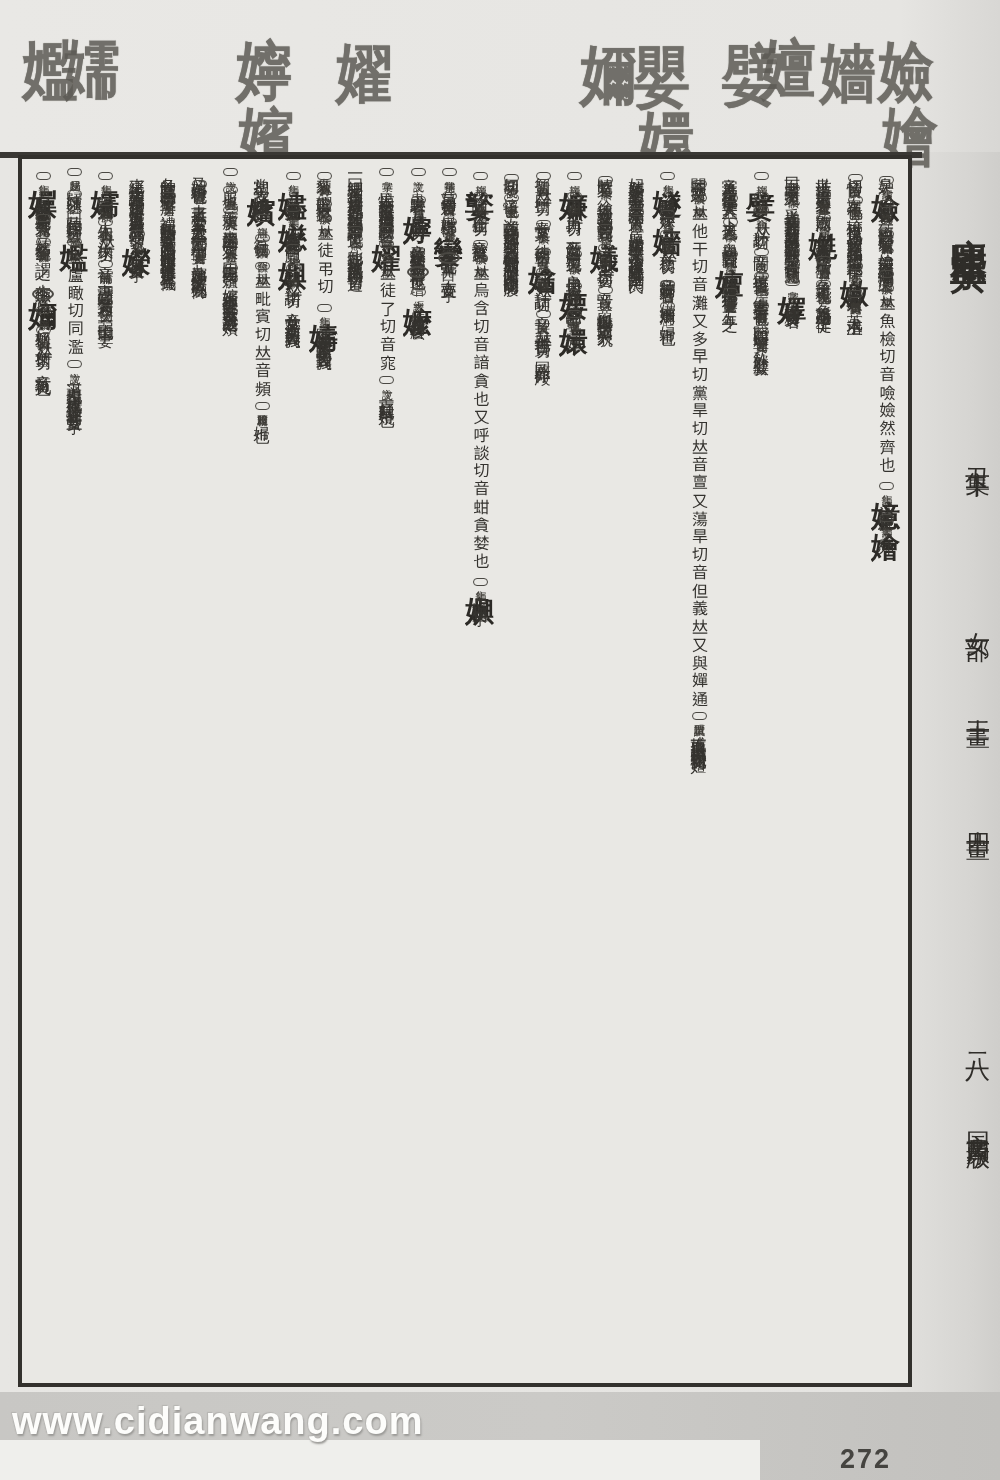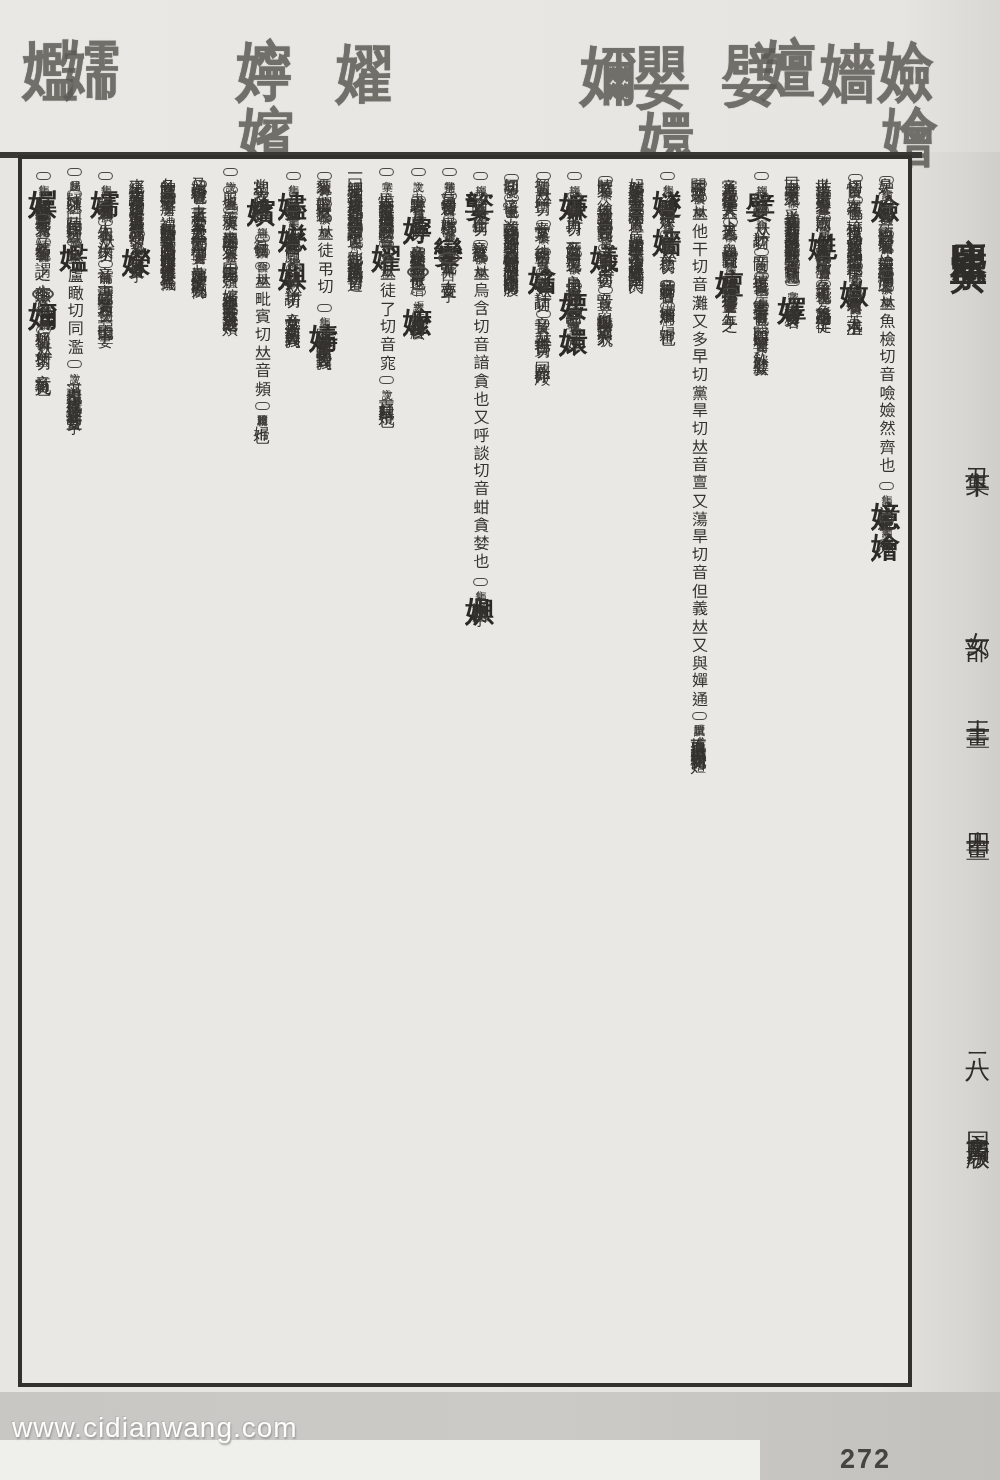--- a/index.html
+++ b/index.html
@@ -32,22 +32,22 @@
   #mar-sect{top:448px;font-size:25px;letter-spacing:4px;}
   #mar-rad{top:612px;font-size:25px;letter-spacing:4px;}
   #mar-s13{top:700px;font-size:24px;letter-spacing:3px;}
   #mar-s14{top:812px;font-size:24px;letter-spacing:3px;}
   #mar-pg{top:1034px;font-size:25px;letter-spacing:4px;}
   #mar-ed{top:1112px;font-size:24px;letter-spacing:3px;}
   
   #footer{position:absolute;left:0;top:1392px;width:1000px;height:88px;
     background:linear-gradient(90deg,#c8c7c4 0%,#cbcac7 55%,#c2c1be 100%);}
   #footer-light{position:absolute;left:0;top:48px;width:760px;height:40px;background:#efefec;}
-  #watermark{position:absolute;left:12px;top:20px;font-family:"Liberation Sans","DejaVu Sans",sans-serif;
-    font-weight:normal;font-size:28px;color:#fdfdfb;letter-spacing:1px;
+  #watermark{position:absolute;left:12px;top:8px;font-family:"Liberation Sans","DejaVu Sans",sans-serif;
+    font-weight:bold;font-size:38px;color:#fdfdfb;letter-spacing:1px;
     text-shadow:1px 2px 2px #9a9996, -1px -1px 1px #b5b4b1;}
   #pagenum{position:absolute;left:840px;top:52px;font-family:"Liberation Sans","DejaVu Sans",sans-serif;
     font-size:27px;font-weight:bold;color:#454440;letter-spacing:2px;}
 </style>
 </head>
 <body>
 
 <div id="stage">
 
   <div id="seal-band">

